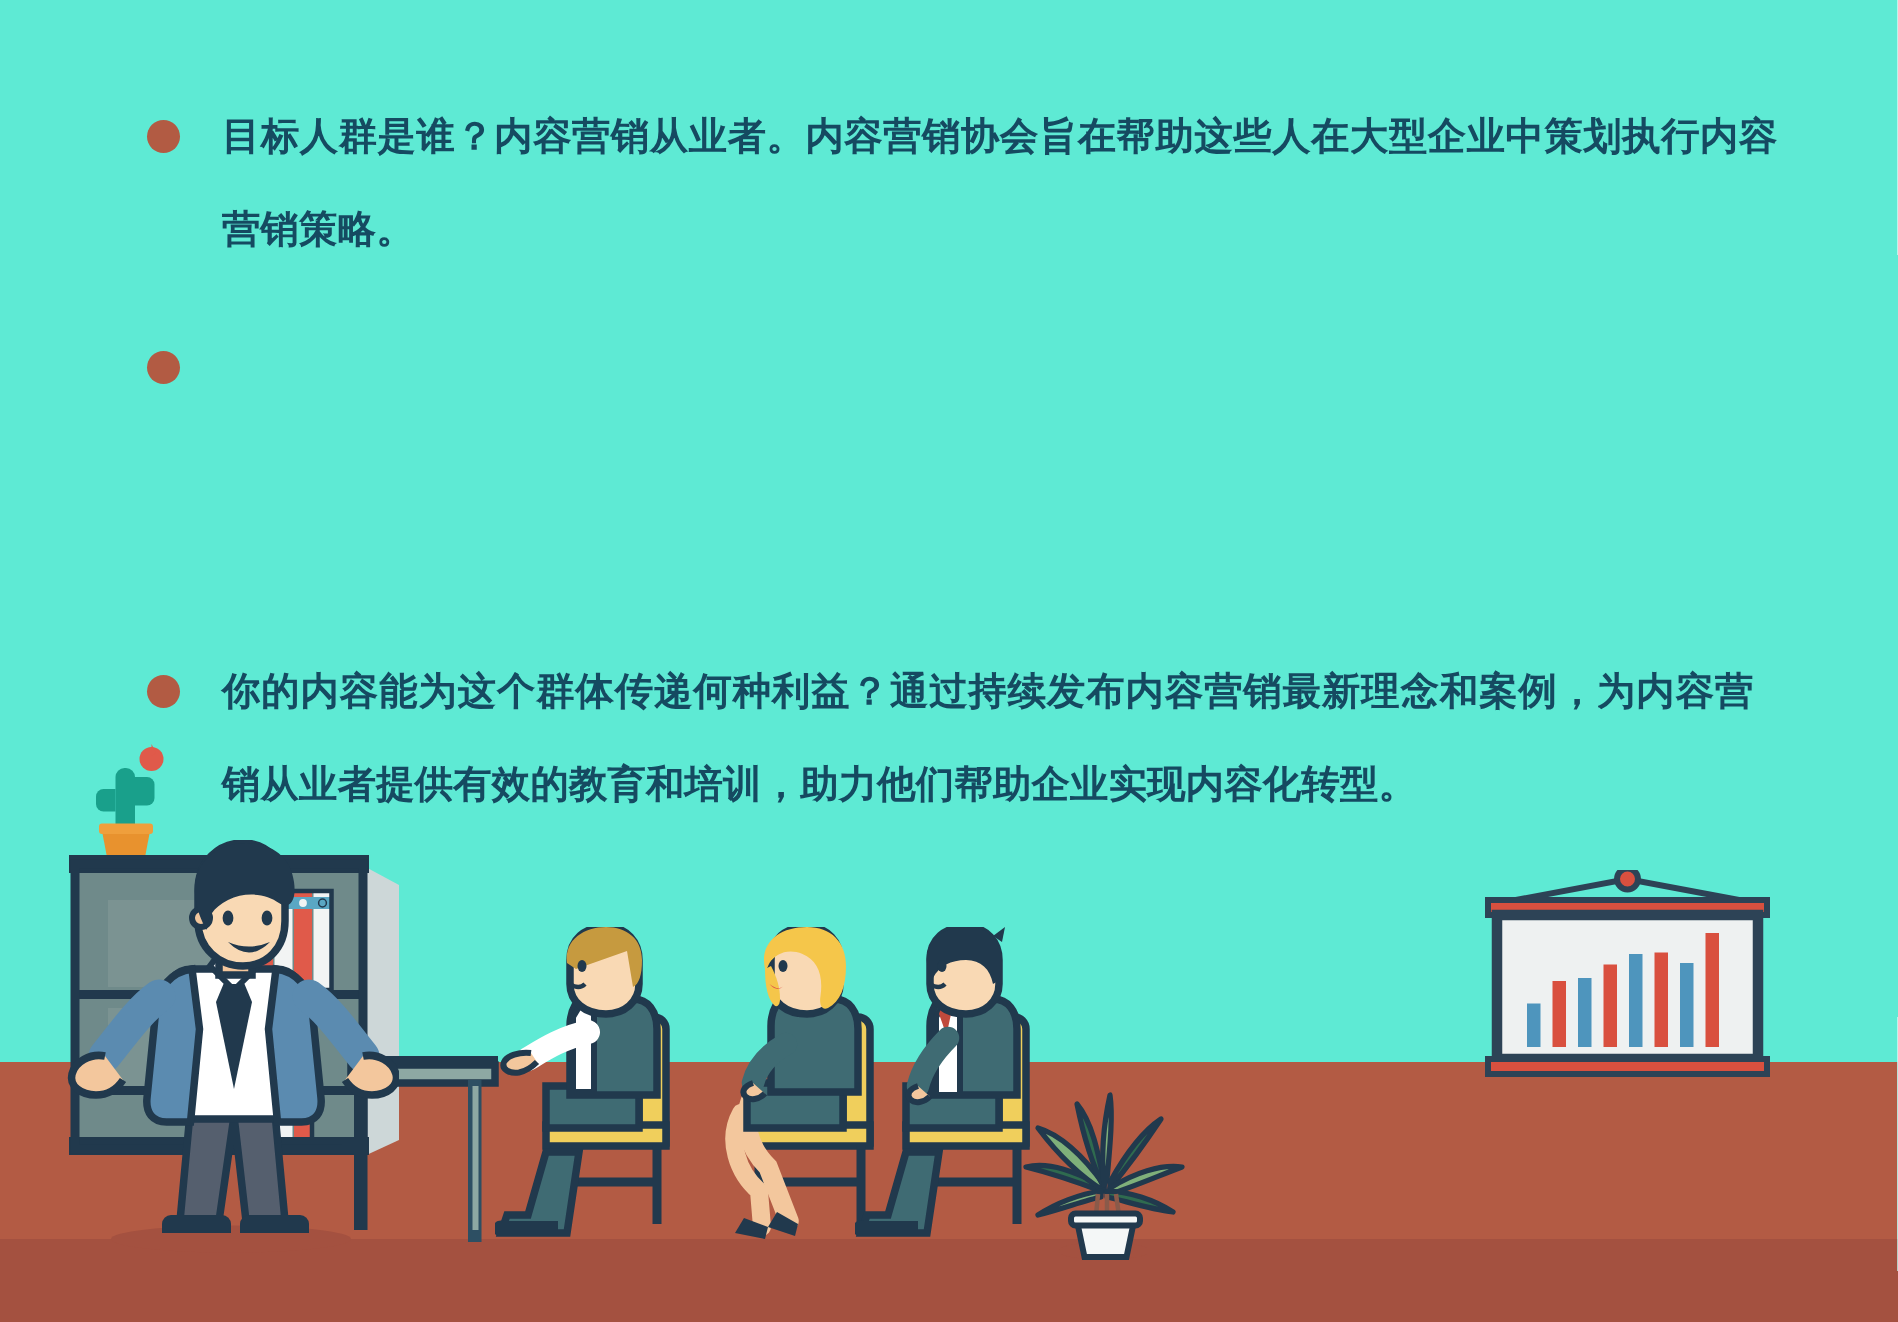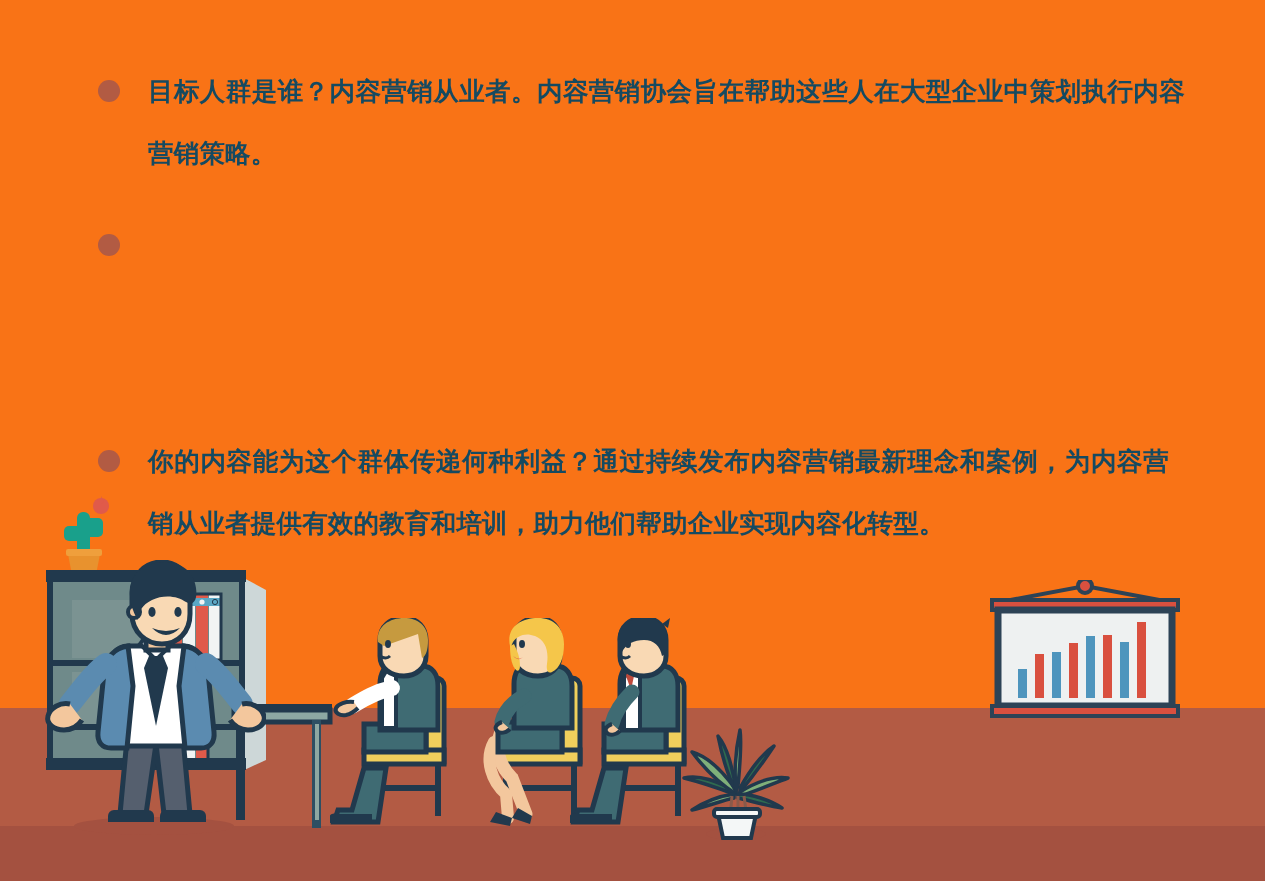--- a/index.html
+++ b/index.html
@@ -71,21 +71,21 @@
   .b2 .dot { top: 20px; }
   .b3 { position: absolute; top: 430px; left: 0; right: 16px; }
   .b3 .dot { top: 20px; }
 
   
   .ill { position: absolute; }
 </style>
 </head>
 <body>
 
-<div id="slide" style="background: #f97316;">
+<div id="slide" style="background: #5eead4;">
 
   <div class="floor" style="background: rgb(179, 91, 68);"></div>
   <div class="floor-shadowband"></div>
 
   <div class="bullets">
 
     <div class="bullet-row b1">
       <span class="dot" style="background: rgb(178, 91, 67);"></span>
       <p class="btext" style="color: rgb(21, 74, 97);">目标人群是谁？内容营销从业者。内容营销协会旨在帮助这些人在大型企业中策划执行内容营销策略。</p>
     </div>

